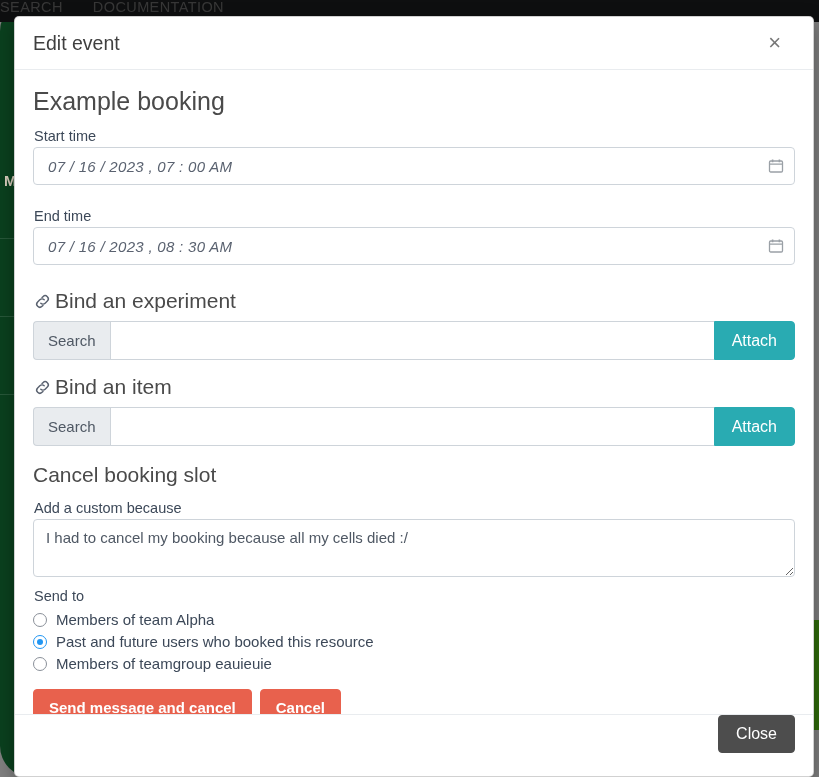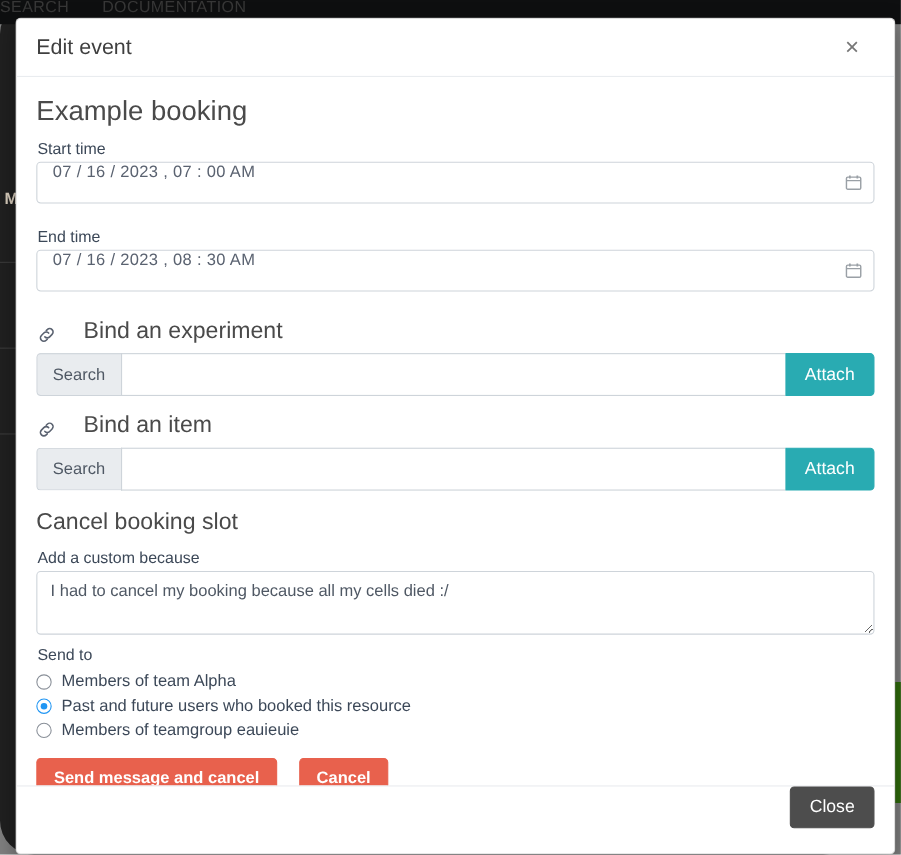--- a/index.html
+++ b/index.html
@@ -11,21 +11,21 @@
     overflow: hidden;
     font-family: "Liberation Sans", sans-serif;
     background: #ffffff;
   }
 
   
   #page-root {
     position: relative;
     width: 779px;
     height: 777px;
-    background: #404040;
+    background: #15803d;
     border-radius: 31px;
   }
   .topnav {
     position: absolute;
     top: 0; left: 0;
     width: 819px;
     height: 22px;
     background: #1d1f20;
     overflow: hidden;
   }
@@ -144,36 +144,38 @@
     display: block;
   }
 
   .dt-input {
     width: 100%;
     height: 38px;
     border: 1px solid #ced4da;
     border-radius: 4px;
     background: #fff;
     display: flex;
+    align-items: center;
     padding: 0 10px 0 14px;
     margin-bottom: 23px;
     font-size: 15px;
     color: #5a6270;
+    font-style: italic;
   }
   .dt-value { flex: 1; letter-spacing: .3px; }
   .cal-icon { color: #9aa0a6; display: flex; align-items: center; }
 
   .bind-heading {
     font-size: 21px;
     color: #4a4a4a;
     font-weight: 400;
     margin: 14px 0 7px 0;
     display: flex;
-    align-items: flex-end;
-    gap: 24px;
+    align-items: center;
+    gap: 3px;
     line-height: 26px;
   }
   .link-icon { color: #5a6270; display: inline-flex; }
 
   .input-group {
     display: flex;
     width: 100%;
     height: 39px;
     margin-bottom: 4px;
   }
@@ -272,21 +274,21 @@
     background: #2196f3;
   }
   .radio-text {
     font-size: 15px;
     color: #3c4858;
     line-height: 18px;
   }
 
   .btn-row {
     display: flex;
-    gap: 20px;
+    gap: 8px;
     margin-top: 15px;
   }
   .btn-danger {
     background: #e8614d;
     color: #fff;
     border: 1px solid #e8614d;
     border-radius: 4px;
     font-size: 15px;
     font-weight: bold;
     padding: 9px 15px;

